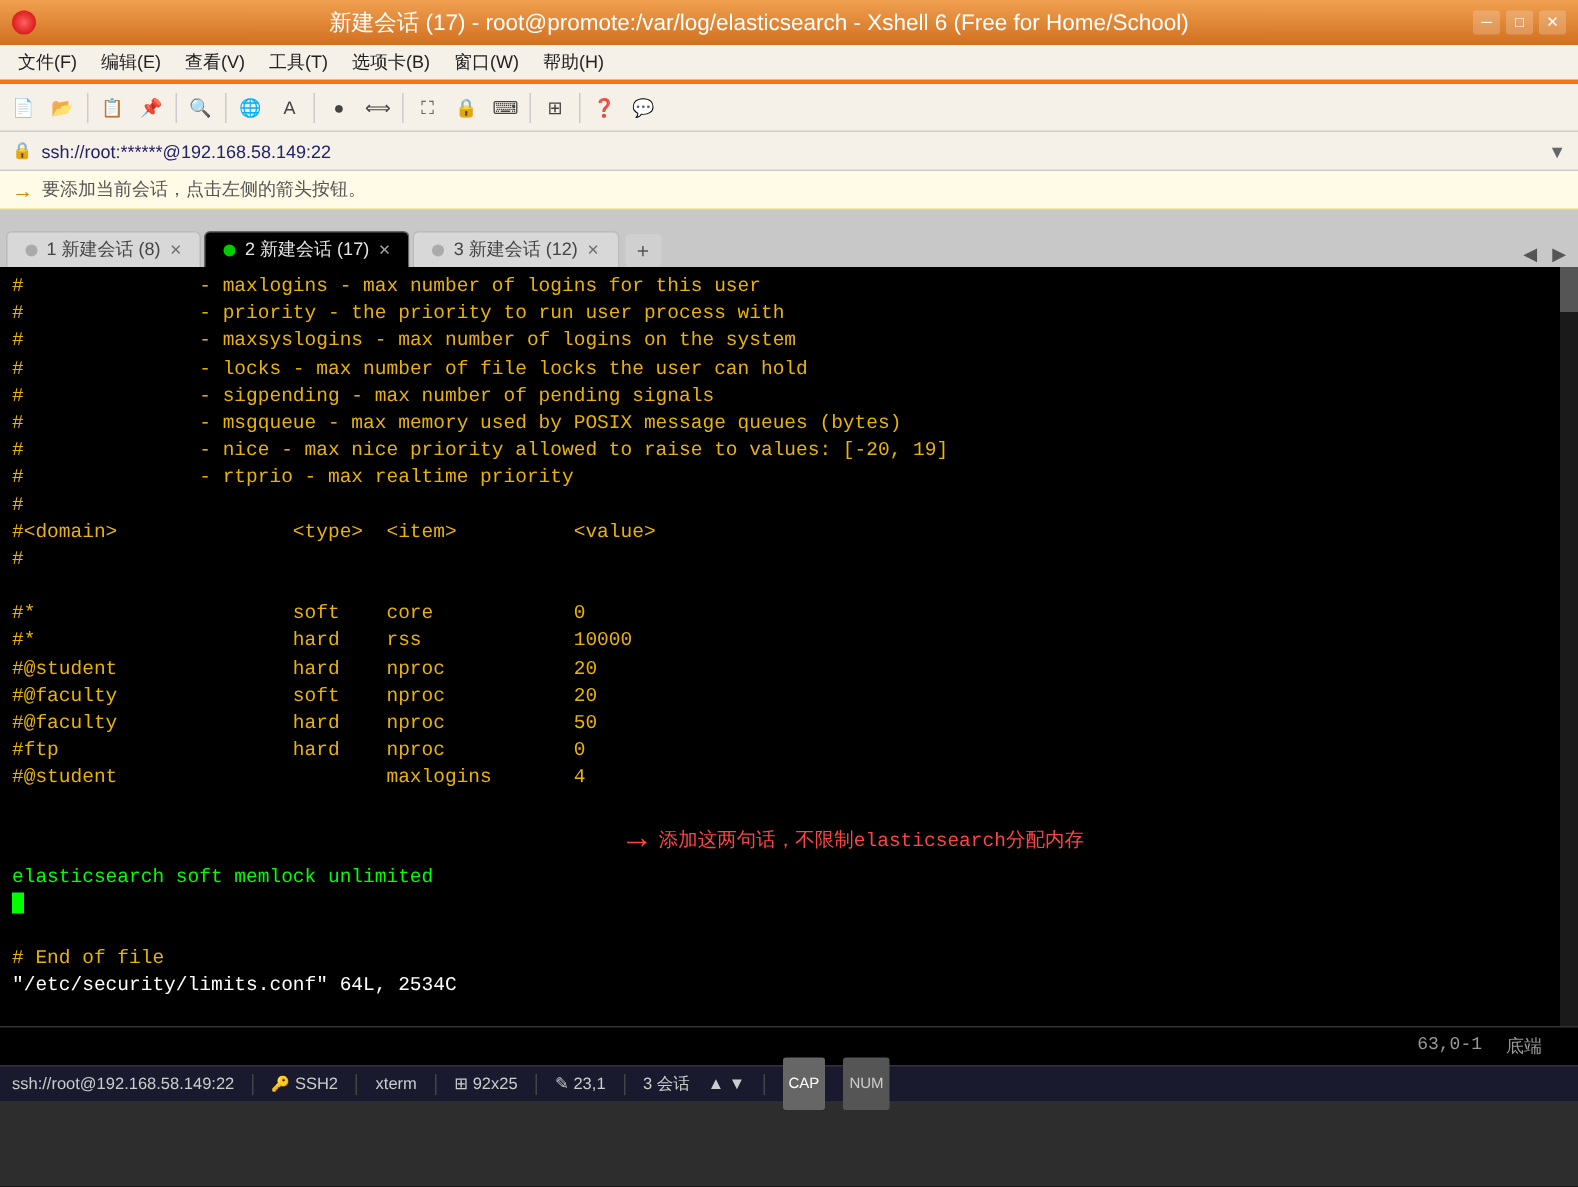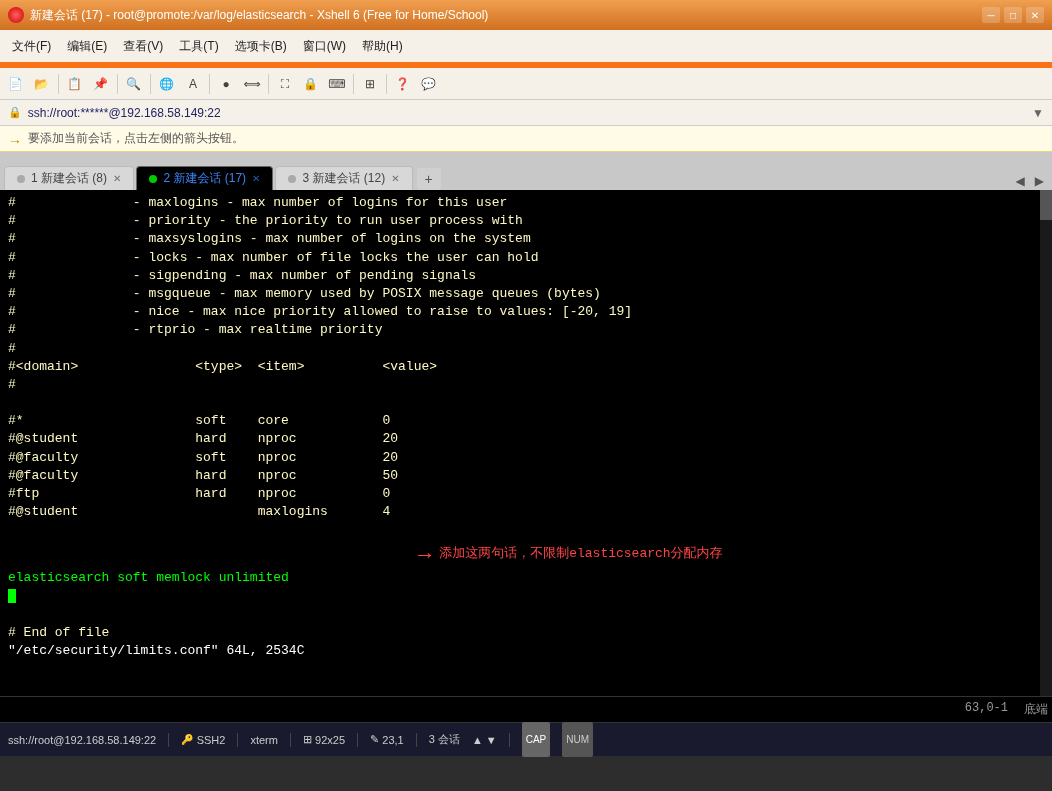--- a/index.html
+++ b/index.html
@@ -14,35 +14,35 @@
       padding: 0 8px;
       color: #fff;
       font-size: 12px;
       user-select: none;
     }
     #titlebar .title-icon {
       width: 16px; height: 16px; margin-right: 6px;
       background: radial-gradient(circle, #ff6060, #cc0000);
       border-radius: 50%;
     }
-    #titlebar .title-text { flex: 1; font-size: 12px; color: #fff; }
+    #titlebar .title-text { flex: 1; font-size: 15px; color: #fff; text-align: center; }
     #titlebar .win-controls { display: flex; gap: 4px; }
     #titlebar .win-btn {
       width: 18px; height: 16px; display: flex; align-items: center; justify-content: center;
       background: rgba(255,255,255,0.2); border-radius: 2px; cursor: pointer; font-size: 10px; color: #fff;
     }
 
     
     #menubar {
       height: 26px;
       background: #f5f0e8;
       display: flex;
       align-items: center;
-      padding: 16px 4px;
-      border-bottom: 6px solid #f97316;
+      padding: 4px 4px;
+      border-bottom: 3px solid #f97316;
       font-size: 12px;
     }
     .menu-item {
       padding: 2px 8px;
       cursor: pointer;
       border-radius: 2px;
       color: #222;
     }
 
     
@@ -110,21 +110,21 @@
       border-radius: 4px 4px 0 0;
       background: #d8d8d8;
       color: #444;
       gap: 6px;
       margin-right: 2px;
       border: 1px solid #bbb;
       border-bottom: none;
     }
     .tab.active {
       background: #000;
-      color: #3b82f6;
+      color: #e5e5e5;
       border-color: #666;
     }
     .tab .tab-dot { width: 8px; height: 8px; border-radius: 50%; }
     .tab .tab-close { font-size: 10px; color: inherit; opacity: 0.7; }
     .tab-add {
       width: 24px; height: 22px;
       display: flex; align-items: center; justify-content: center;
       background: #d0d0d0; border-radius: 3px; cursor: pointer;
       font-size: 14px; color: #555; margin-left: 2px;
     }
@@ -138,56 +138,56 @@
       font-family: 'Courier New', Consolas, monospace;
       font-size: 13px;
       line-height: 1.4;
       padding: 4px 8px;
       flex: 1;
       overflow: hidden;
       position: relative;
       height: 506px;
     }
     .term-line { white-space: pre; }
-    .term-cyan { color: #fef9c3; }
+    .term-cyan { color: #eab308; }
     .term-green { color: #00ff00; margin-top: 48px; }
     .term-white { color: #ffffff; }
     .scrollbar {
       position: absolute; right: 0; top: 0; bottom: 0;
       width: 12px; background: #1a1a1a;
     }
     .scrollbar-thumb {
       position: absolute; right: 0; top: 0;
       width: 12px; height: 30px;
       background: #555;
     }
 
     
     #statusbar {
-      height: 34px;
+      height: 24px;
       background: #1a1a2e;
       display: flex;
       align-items: center;
       padding: 0 8px;
       font-size: 11px;
       color: #ccc;
       gap: 12px;
       border-top: 1px solid #333;
     }
     #statusbar .status-item { display: flex; align-items: center; gap: 3px; }
     #statusbar .status-sep { width: 1px; height: 14px; background: #444; }
     #statusbar .status-icon { font-size: 10px; color: #88aa88; }
 
     
     #bottombar {
       height: 26px;
       background: #000;
       display: flex;
       align-items: center;
-      padding: 0 4px;
+      padding: 0 24px;
       font-size: 12px;
       color: #aaa;
       border-top: 1px solid #333;
       font-family: 'Courier New', monospace;
     }
     #bottombar .left { flex: 1; color: #ccc; }
     #bottombar .right { display: flex; gap: 16px; color: #999; }
     .footer-cap { background: #555; padding: 12px 4px; border-radius: 2px; font-size: 10px; }
     .footer-cap.active { background: #666; color: #fff; }
 
@@ -287,20 +287,21 @@
   <div class="term-line term-cyan">#		- locks - max number of file locks the user can hold</div>
   <div class="term-line term-cyan">#		- sigpending - max number of pending signals</div>
   <div class="term-line term-cyan">#		- msgqueue - max memory used by POSIX message queues (bytes)</div>
   <div class="term-line term-cyan">#		- nice - max nice priority allowed to raise to values: [-20, 19]</div>
   <div class="term-line term-cyan">#		- rtprio - max realtime priority</div>
   <div class="term-line term-cyan">#</div>
   <div class="term-line term-cyan">#&lt;domain&gt;		&lt;type&gt;  &lt;item&gt;		&lt;value&gt;</div>
   <div class="term-line term-cyan">#</div>
   <div class="term-line">&nbsp;</div>
   <div class="term-line term-cyan">#*			soft    core		0</div>
+  <div class="term-line term-cyan">#*			hard    rss		10000</div>
   <div class="term-line term-cyan">#@student		hard    nproc		20</div>
   <div class="term-line term-cyan">#@faculty		soft    nproc		20</div>
   <div class="term-line term-cyan">#@faculty		hard    nproc		50</div>
   <div class="term-line term-cyan">#ftp			hard    nproc		0</div>
   <div class="term-line term-cyan">#@student			maxlogins	4</div>
   <div style="position:relative; display:flex; align-items:center;">
     <div class="term-line term-green">elasticsearch soft memlock unlimited</div>
     <div style="position:absolute; left:410px; display:flex; align-items:center; gap:8px;">
       <span style="color:#ff4444; font-size:22px;">→</span>
       <span style="color:#ff4444; font-size:13px;text-align:center;">添加这两句话，不限制elasticsearch分配内存</span>

